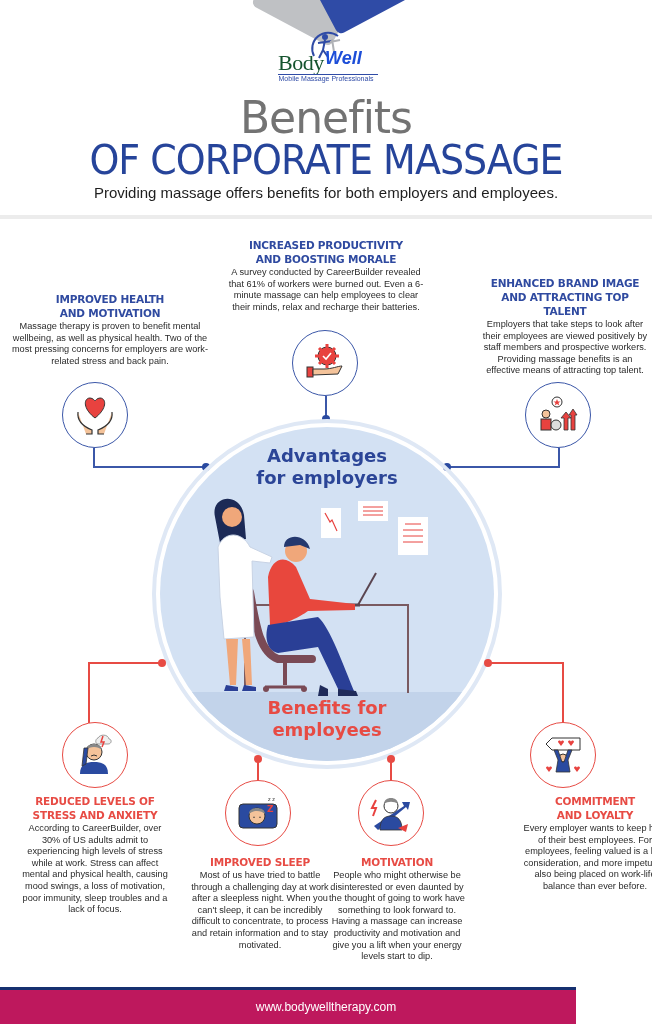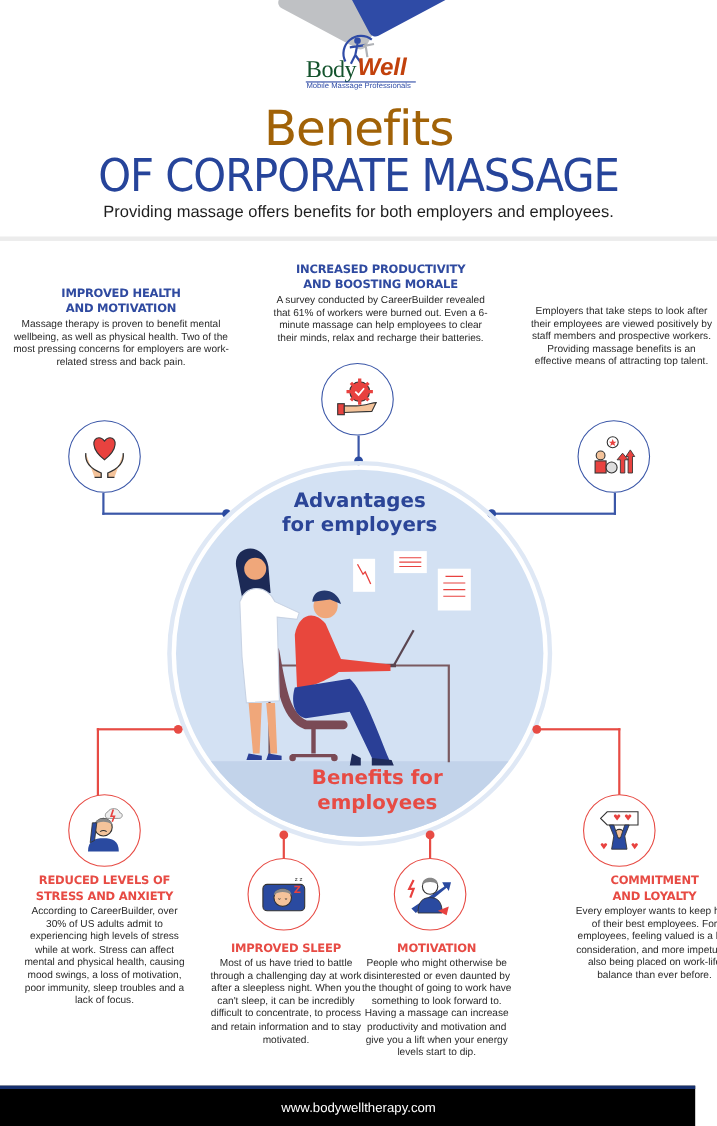--- a/index.html
+++ b/index.html
@@ -5,25 +5,25 @@
   * { box-sizing: border-box; margin: 0; padding: 0; }
   html, body { width: 652px; height: 1024px; overflow: hidden; background: #ffffff; }
   body { position: relative; font-family: "Liberation Sans", "DejaVu Sans", sans-serif; color: #222; }
 
   .deco-gray { position: absolute; left: 262px; top: -40px; width: 90px; height: 70px; background: #bfc1c4; transform: rotate(28deg); border-radius: 6px; }
   .deco-blue { position: absolute; left: 320px; top: -40px; width: 80px; height: 60px; background: #2f4ba6; transform: rotate(-28deg); border-radius: 6px; }
 
   .logo { position: absolute; left: 270px; top: 30px; width: 112px; height: 52px; text-align: center; }
   .logo-mark { position: absolute; left: 38px; top: 0; width: 36px; height: 30px; }
   .logo-body { position: absolute; left: 8px; top: 20px; font-family: "Liberation Serif", serif; font-size: 22px; color: #14532d; letter-spacing: -0.5px; }
-  .logo-well { position: absolute; left: 55px; top: 18px; font-family: "Liberation Sans", sans-serif; font-weight: bold; font-style: italic; font-size: 22px; color: #c2410c; }
+  .logo-well { position: absolute; left: 55px; top: 18px; font-family: "Liberation Sans", sans-serif; font-weight: bold; font-style: italic; font-size: 18px; color: #1d4ed8; }
   .logo-rule { position: absolute; left: 8px; top: 44px; width: 100px; height: 1px; background: #2f4ba6; }
   .logo-tag { position: absolute; left: 0; top: 45px; width: 112px; font-size: 7px; color: #2f4ba6; text-align: center; white-space: nowrap; }
 
-  .title1 { position: absolute; top: 92px; left: 0; width: 652px; text-align: center; font-family: "DejaVu Sans", sans-serif; font-size: 44px; color: #a16207; letter-spacing: -1px; }
+  .title1 { position: absolute; top: 92px; left: 0; width: 652px; text-align: center; font-family: "DejaVu Sans", sans-serif; font-size: 44px; color: #737373; letter-spacing: -1px; }
   .title2 { position: absolute; top: 138px; left: 0; width: 652px; text-align: center; font-family: "DejaVu Sans", sans-serif; font-size: 38px; color: #26449a; letter-spacing: -1px; transform: scaleY(1.08); }
   .subtitle { position: absolute; top: 184px; left: 0; width: 652px; text-align: center; font-size: 15px; color: #1e1e1e; }
   .sep { position: absolute; top: 215px; left: 0; width: 652px; height: 4px; background: #ececec; }
 
   .heading { font-family: "DejaVu Sans", sans-serif; font-weight: bold; font-size: 10.5px; line-height: 14px; text-align: center; letter-spacing: -0.2px; }
   .heading.blue { color: #2f4aa0; }
   .heading.red { color: #e74b44; }
   .body { font-size: 9.2px; line-height: 11.6px; text-align: center; color: #2a2a2a; margin-top: 1px; }
 
   .block { position: absolute; }
@@ -36,24 +36,24 @@
   .line.blue { background: #3b57a8; }
   .line.red { background: #e74b44; }
   .dot { position: absolute; width: 8px; height: 8px; border-radius: 50%; }
   .dot.blue { background: #2a4aa0; }
   .dot.red { background: #e74b44; }
 
   .ring { position: absolute; left: 152px; top: 419px; width: 350px; height: 350px; border-radius: 50%; border: 4px solid #dfe8f5; }
   .circle { position: absolute; left: 160px; top: 427px; width: 334px; height: 334px; border-radius: 50%; background: #d3e1f3; overflow: hidden; }
   .floor { position: absolute; left: 0; top: 265px; width: 334px; height: 80px; background: #c2d3ea; }
   .adv { position: absolute; top: 18px; left: 0; width: 334px; text-align: center; font-family: "DejaVu Sans", sans-serif; font-weight: bold; font-size: 18px; line-height: 22px; color: #2b4597; }
-  .ben { position: absolute; top: 270px; left: 16px; width: 334px; text-align: center; font-family: "DejaVu Sans", sans-serif; font-weight: bold; font-size: 18px; line-height: 22px; color: #e74b44; }
+  .ben { position: absolute; top: 270px; left: 0; width: 334px; text-align: center; font-family: "DejaVu Sans", sans-serif; font-weight: bold; font-size: 18px; line-height: 22px; color: #e74b44; }
   .scene { position: absolute; left: 0; top: 0; width: 334px; height: 334px; }
 
-  .footer { position: absolute; left: 0; top: 987px; width: 632px; height: 37px; background: #000000; border-top: 3px solid #16306f; }
+  .footer { position: absolute; left: 0; top: 987px; width: 576px; height: 37px; background: #be185d; border-top: 3px solid #16306f; }
   .footer-text { position: absolute; left: 0; top: 10px; width: 652px; text-align: center; color: #ffffff; font-size: 12px; }
 </style>
 </head>
 <body>
 
 <div class="deco-gray"></div>
 <div class="deco-blue"></div>
 
 <div class="logo">
   <svg class="logo-mark" viewBox="0 0 36 30">
@@ -66,37 +66,41 @@
   <span class="logo-well">Well</span>
   <div class="logo-rule"></div>
   <span class="logo-tag">Mobile Massage Professionals</span>
 </div>
 
 <div class="title1">Benefits</div>
 <div class="title2">OF CORPORATE MASSAGE</div>
 <div class="subtitle">Providing massage offers benefits  for both employers and employees.</div>
 <div class="sep"></div>
 
-<div class="block" style="left:10px; top:260px; width:200px;">
+<div class="block" style="left:10px; top:292px; width:200px;">
   <div class="heading blue">
     <div>IMPROVED HEALTH</div>
     <div>AND MOTIVATION</div>
   </div>
   <div class="body">Massage therapy is proven to benefit mental wellbeing, as well as physical health. Two of the most pressing concerns for employers are work-related stress and back pain.</div>
 </div>
 
-<div class="block" style="left:226px; top:238px; width:200px;margin-left:20px;">
+<div class="block" style="left:226px; top:238px; width:200px;">
   <div class="heading blue">
     <div>INCREASED PRODUCTIVITY</div>
     <div>AND BOOSTING MORALE</div>
   </div>
   <div class="body">A survey conducted by CareerBuilder revealed that 61% of workers were burned out. Even a 6-minute massage can help employees to clear their minds, relax and recharge their batteries.</div>
 </div>
 
 <div class="block" style="left:482px; top:276px; width:166px;">
+  <div class="heading blue">
+    <div>ENHANCED BRAND IMAGE</div>
+    <div>AND ATTRACTING TOP TALENT</div>
+  </div>
   <div class="body">Employers that take steps to look after their employees are viewed positively by staff members and prospective workers. Providing massage benefits is an effective means of attracting top talent.</div>
 </div>
 
 <div class="line blue" style="left:93px; top:448px; width:2px; height:20px;"></div>
 <div class="line blue" style="left:93px; top:466px; width:114px; height:2px;"></div>
 <div class="dot blue" style="left:202px; top:463px;"></div>
 
 <div class="line blue" style="left:325px; top:396px; width:2px; height:24px;"></div>
 <div class="dot blue" style="left:322px; top:415px;"></div>
 

